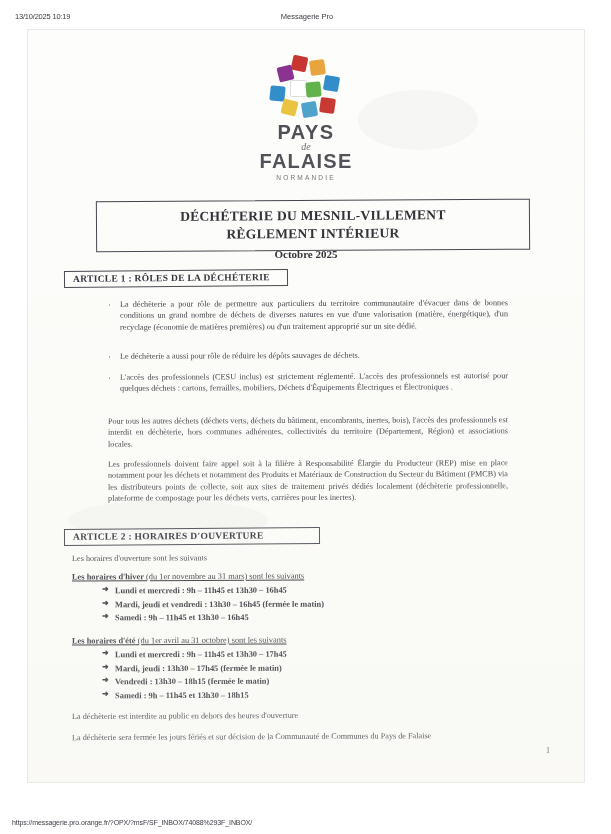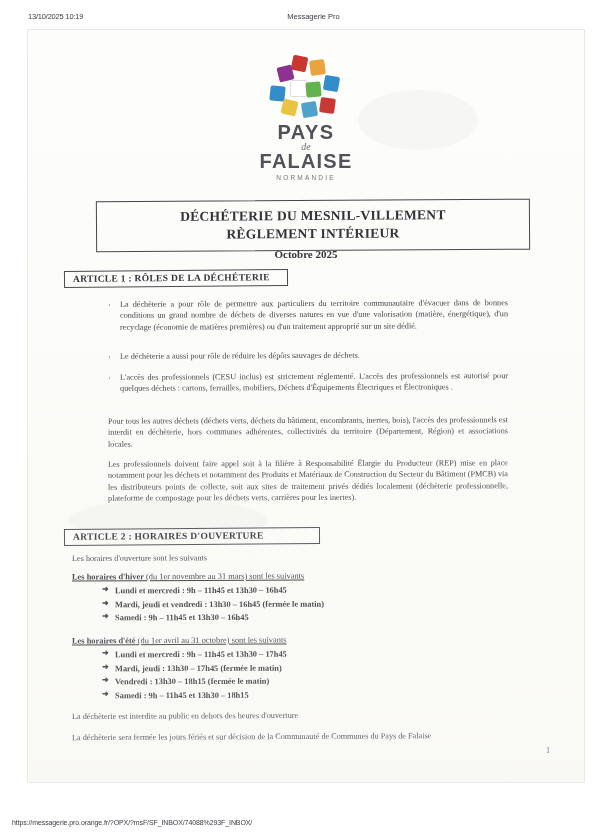--- a/index.html
+++ b/index.html
@@ -12,21 +12,21 @@
     height: 834px;
     font-family: "Liberation Serif", serif;
     color: #2b2b33;
     position: relative;
     overflow: hidden;
   }
 
   
   .print-header {
     position: absolute;
-    top: 12px; left: 16px; right: 0;
+    top: 12px; left: 3px; right: 0;
     height: 14px;
     font-family: "Liberation Sans", sans-serif;
     font-size: 7.5px;
     color: #3b3b44;
     padding-left: 12px;
   }
   .print-header .ph-left {
     position: absolute;
     left: 12px; top: 0;
     letter-spacing: -0.2px;

